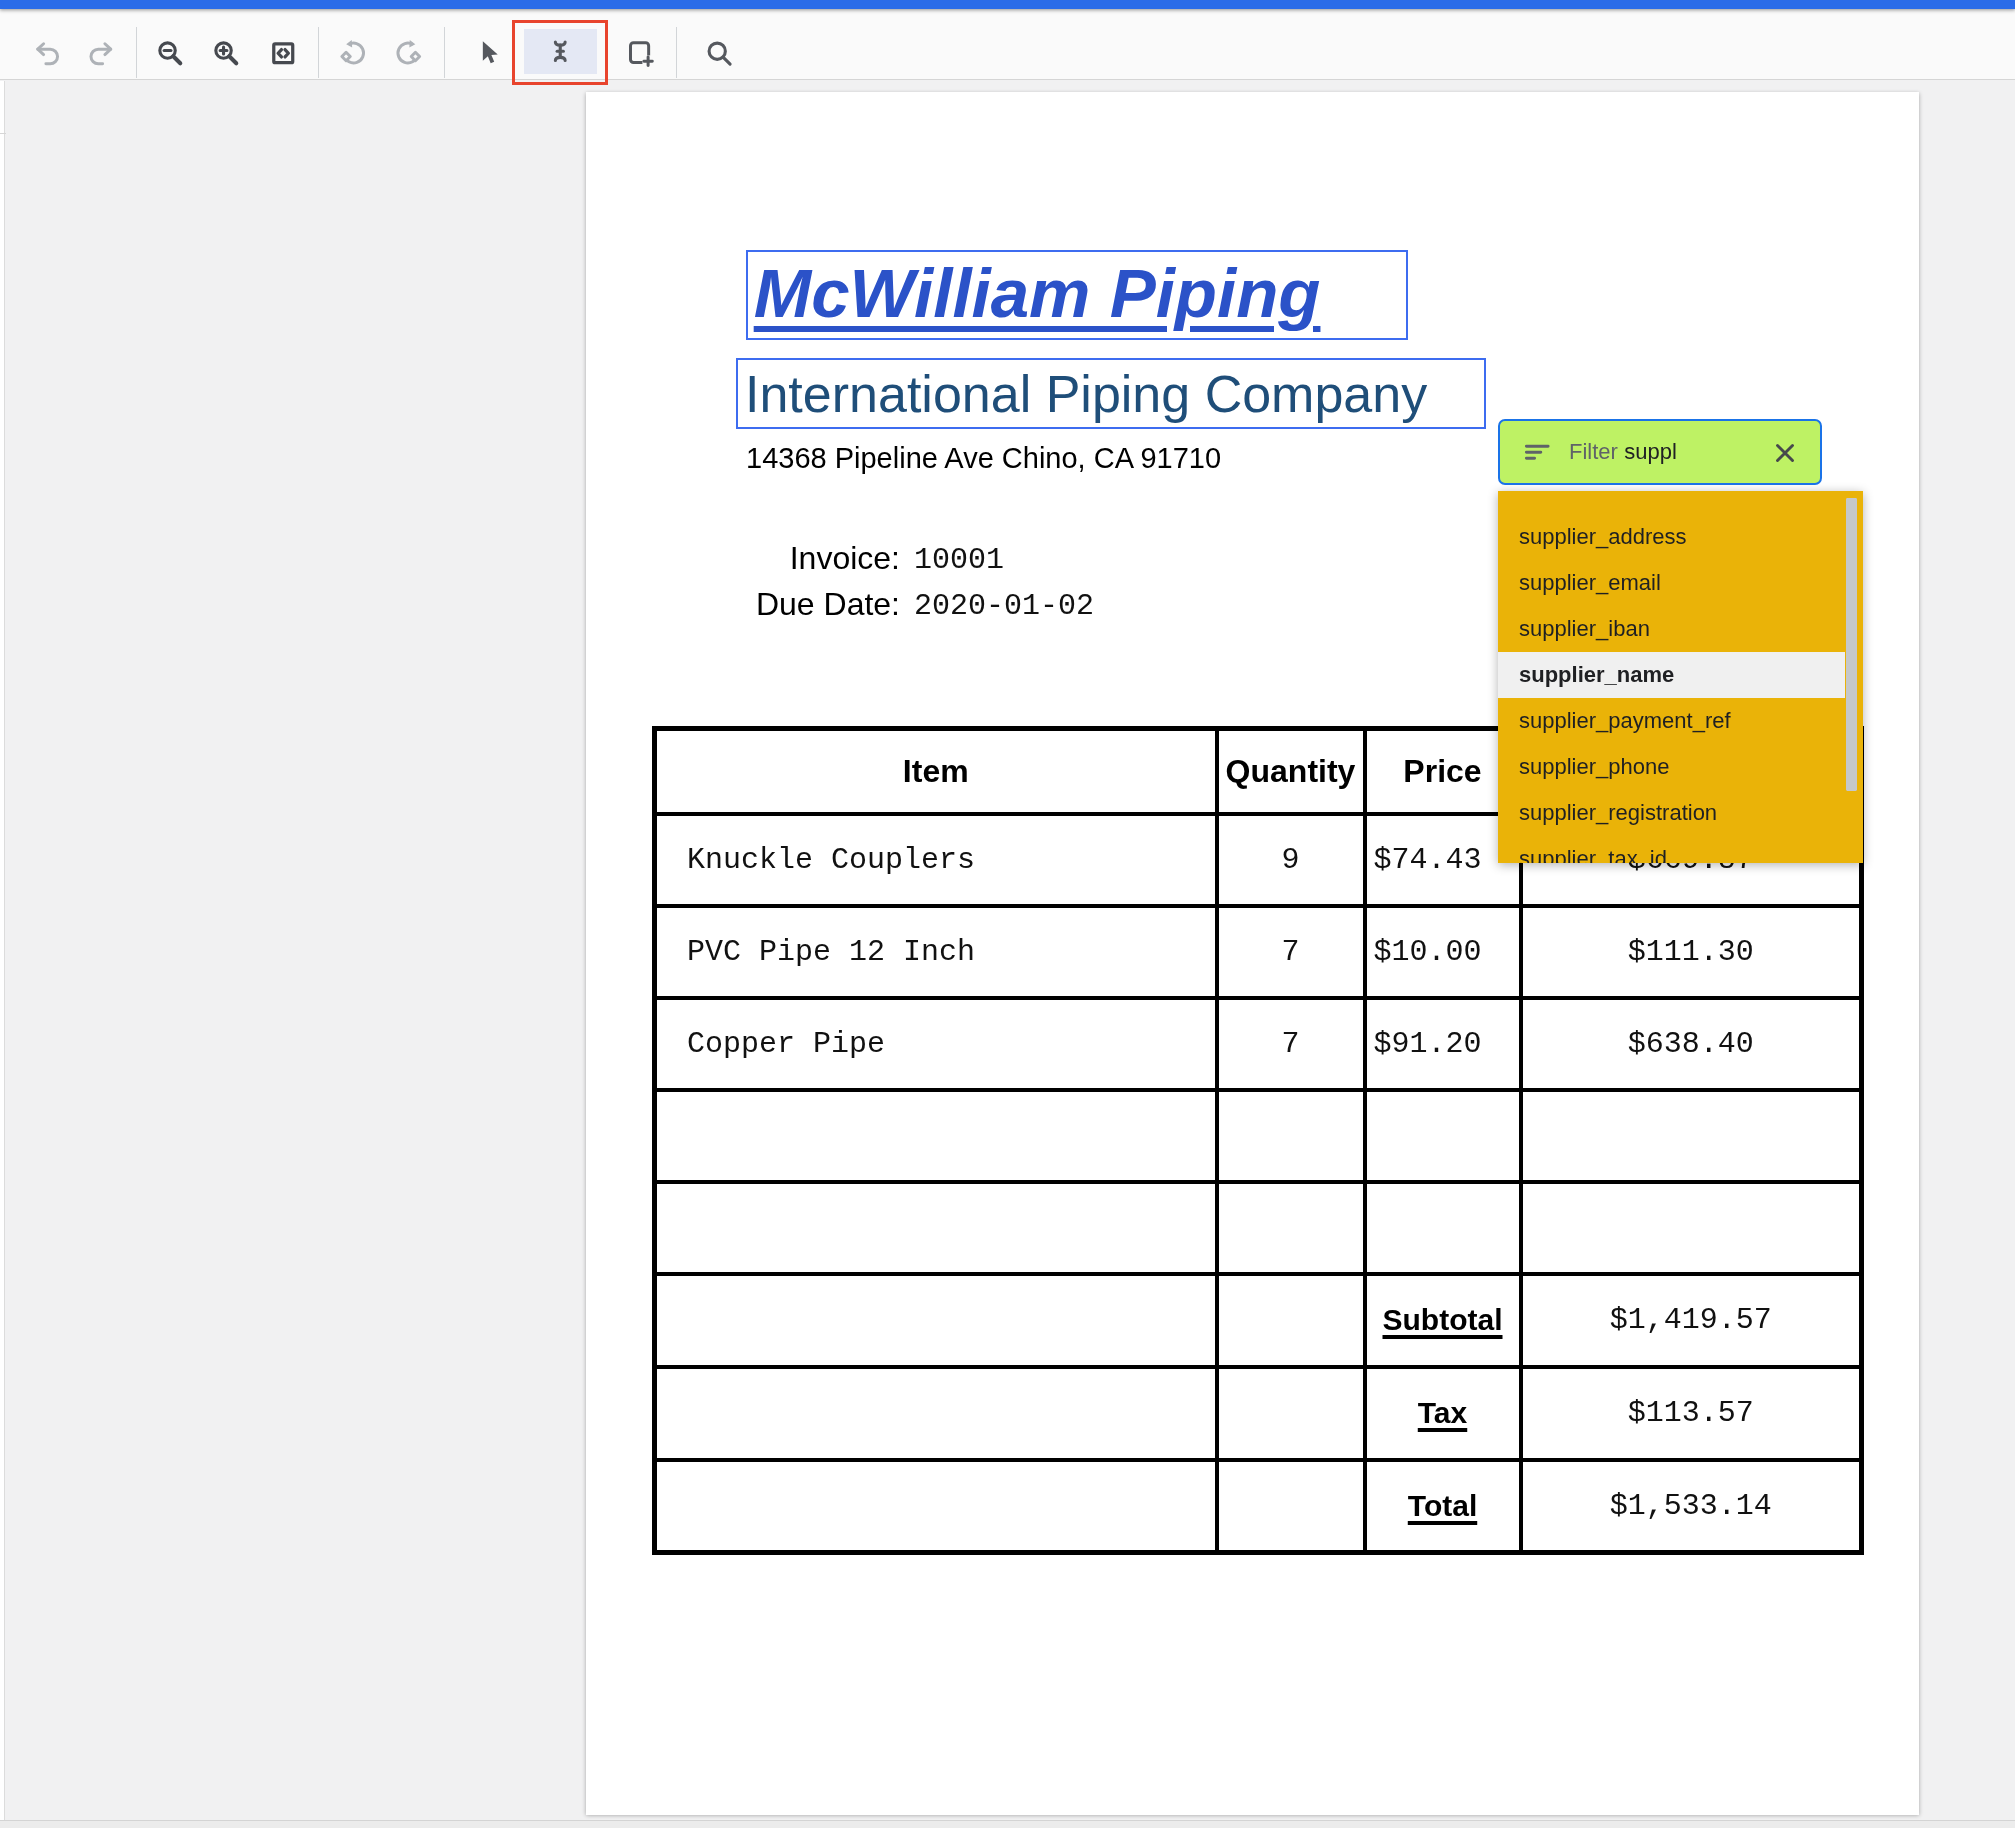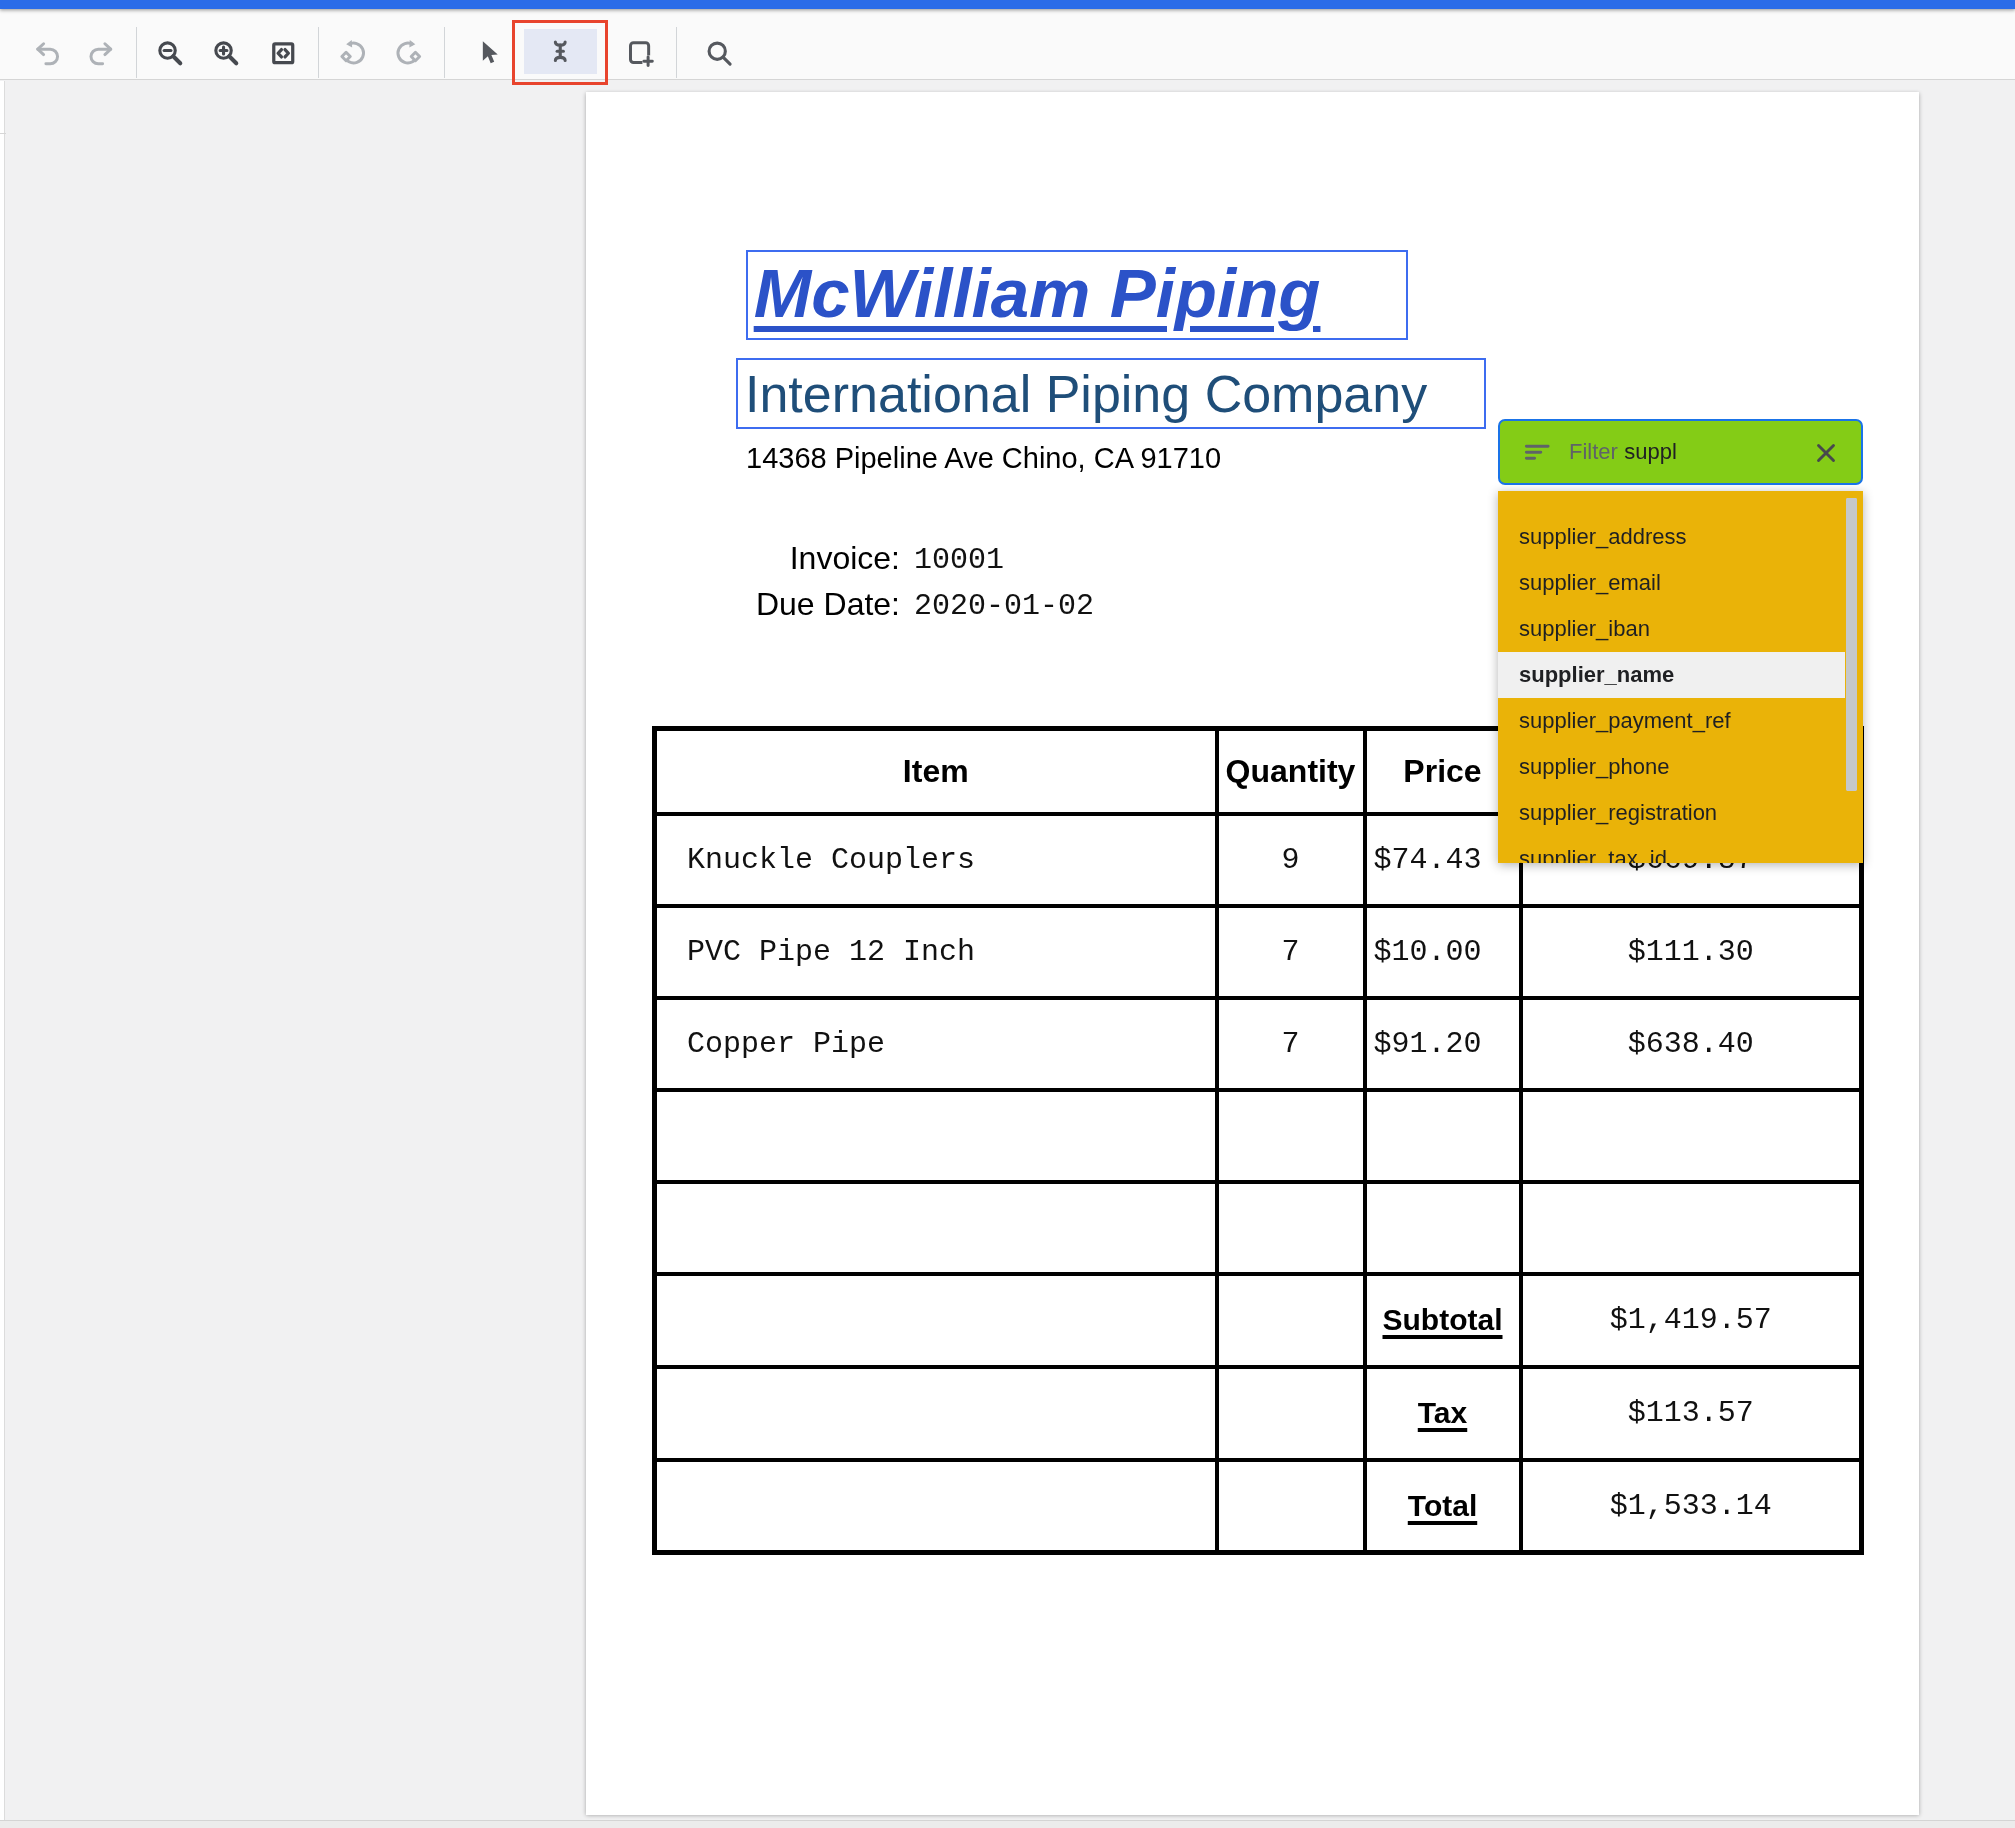--- a/index.html
+++ b/index.html
@@ -62,22 +62,22 @@
   .mono { font-family:"Liberation Mono","DejaVu Sans Mono",monospace;
     font-size:30px; color:#111; }
   .c-item   { text-align:left; padding-left:30px !important; }
   .c-qty    { text-align:center; }
   .c-price  { text-align:left; padding-left:7px !important; }
   .c-amount { text-align:center; }
   .tot-label { font-size:30px; font-weight:700; text-align:center;
     text-decoration:underline; text-decoration-thickness:3.5px; text-underline-offset:5px; }
 
   
-  .popup-input { position:absolute; left:1498px; top:419px; width:365px; height:66px;
-    background:#84cc16; border:2.8px solid #1a73e8; border-radius:7px; z-index:12;
+  .popup-input { position:absolute; left:1498px; top:419px; width:324px; height:66px;
+    background:#bef264; border:2.8px solid #1a73e8; border-radius:7px; z-index:12;
     display:flex; align-items:center; }
   .popup-input .ficon { margin-left:21px; width:32.5px; height:32.5px; flex:0 0 auto; }
   .fprefix { margin-left:15.5px; font-size:22px; color:#5f6368; }
   .fquery  { margin-left:6.4px;  font-size:22px; color:#202124; }
   .fclose  { position:absolute; right:20px; top:17px; width:30px; height:30px; cursor:pointer; }
   .popup-list { position:absolute; left:1498px; top:491px; width:365px; height:372px;
     background:#eab308; box-shadow:0 2.1px 10px rgba(0,0,0,.3); z-index:11;
     overflow:hidden; padding-top:22.6px; }
   .fitem { height:46px; line-height:46px; padding-left:21px; font-size:22px;
     color:#1f2023; width:calc(100% - 17.7px); cursor:pointer; white-space:nowrap; }

